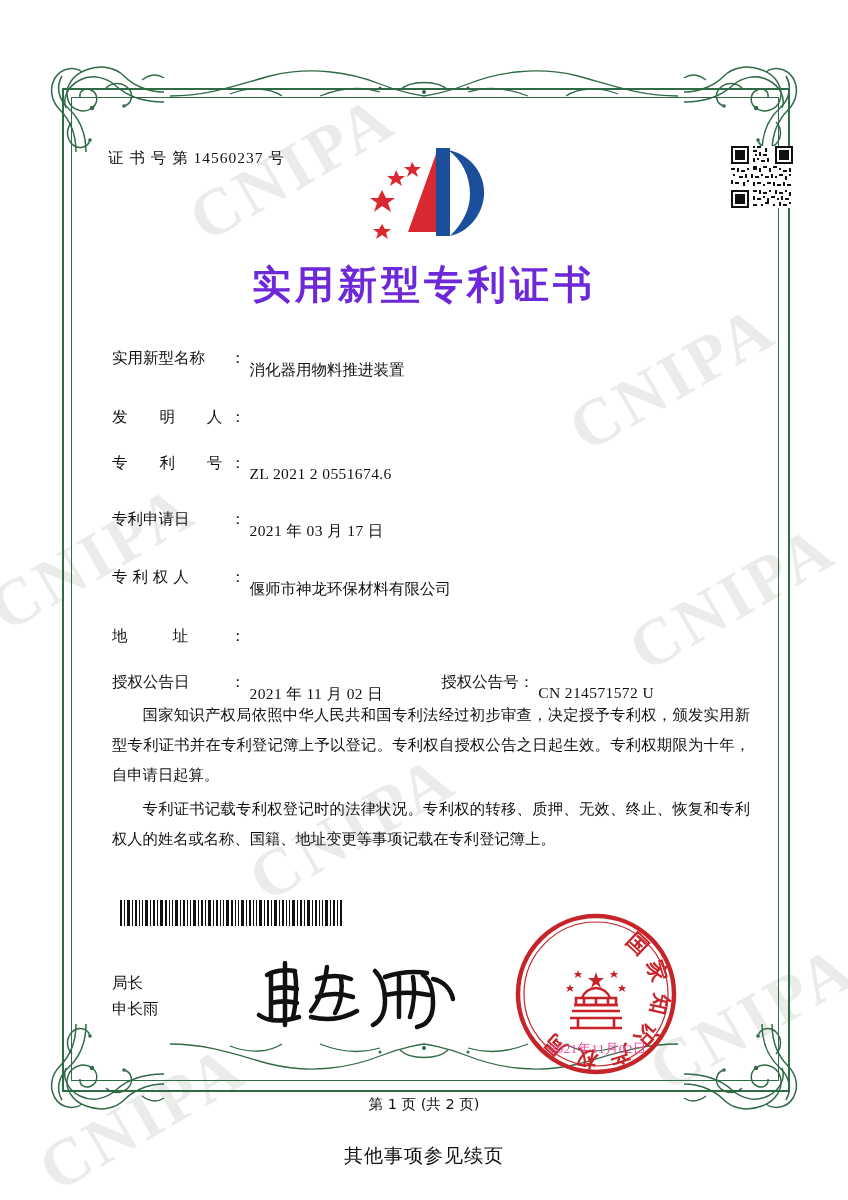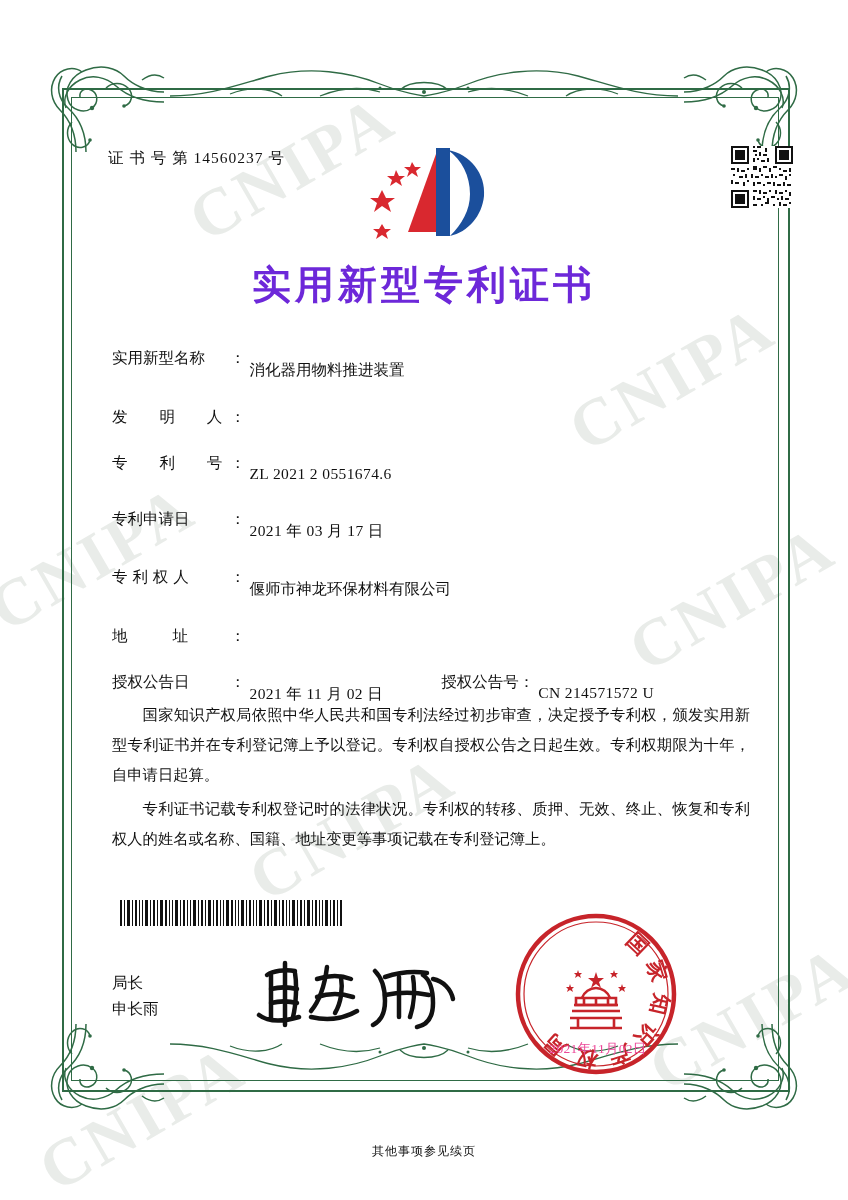--- a/index.html
+++ b/index.html
@@ -216,21 +216,21 @@
     font-family: "DejaVu Sans", sans-serif;
     font-size: 14.5px;
     color: #111;
   }
   .footer-note {
     position: absolute;
     left: 0; top: 1143px;
     width: 848px;
     text-align: center;
     font-family: "DejaVu Sans", sans-serif;
-    font-size: 12px;
+    font-size: 19px;
     color: #111;
     letter-spacing: 1px;
   }
 </style>
 </head>
 <body>
 
 <div id="page">
 
   <div class="wm" style="left:180px; top:130px; font-size:66px;">CNIPA</div>
@@ -639,16 +639,17 @@
           <polygon points="66,60 67,63 70,63 68,65 69,68 66,66 63,68 64,65 62,63 65,63"></polygon>
           <polygon points="102,60 103,63 106,63 104,65 105,68 102,66 99,68 100,65 98,63 101,63"></polygon>
           <polygon points="58,74 59,77 62,77 60,79 61,82 58,80 55,82 56,79 54,77 57,77"></polygon>
           <polygon points="110,74 111,77 114,77 112,79 113,82 110,80 107,82 108,79 106,77 109,77"></polygon>
         </g>
       </svg>
     </div>
 
     <div class="seal-date">2021年11月02日</div>
 
+    <div class="page-no">第 1 页 (共 2 页)</div>
     <div class="footer-note">其他事项参见续页</div>
 
   </div>
 </div>
 
 </body></html>

